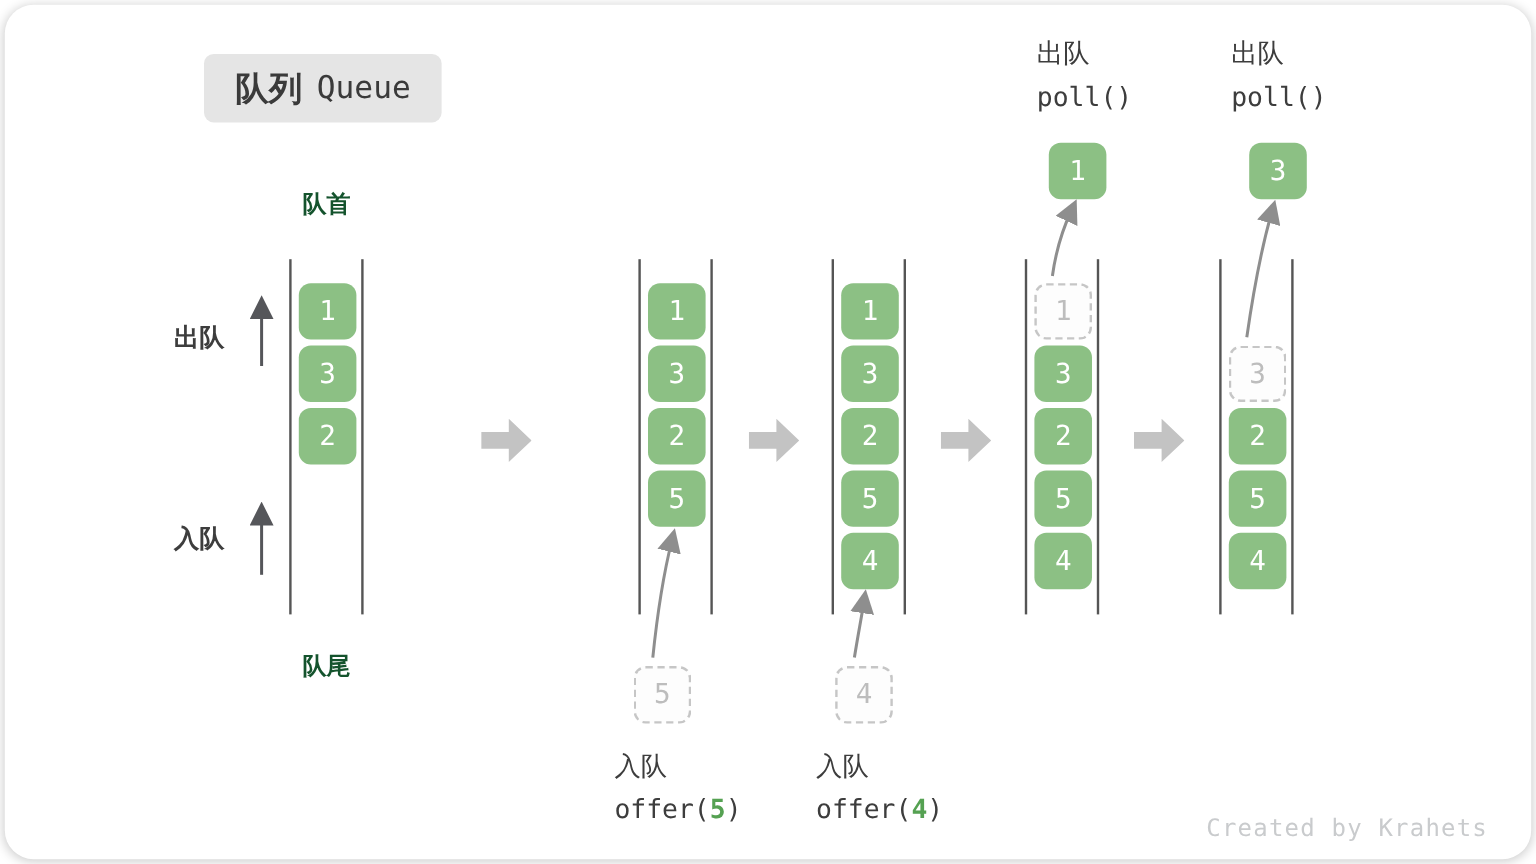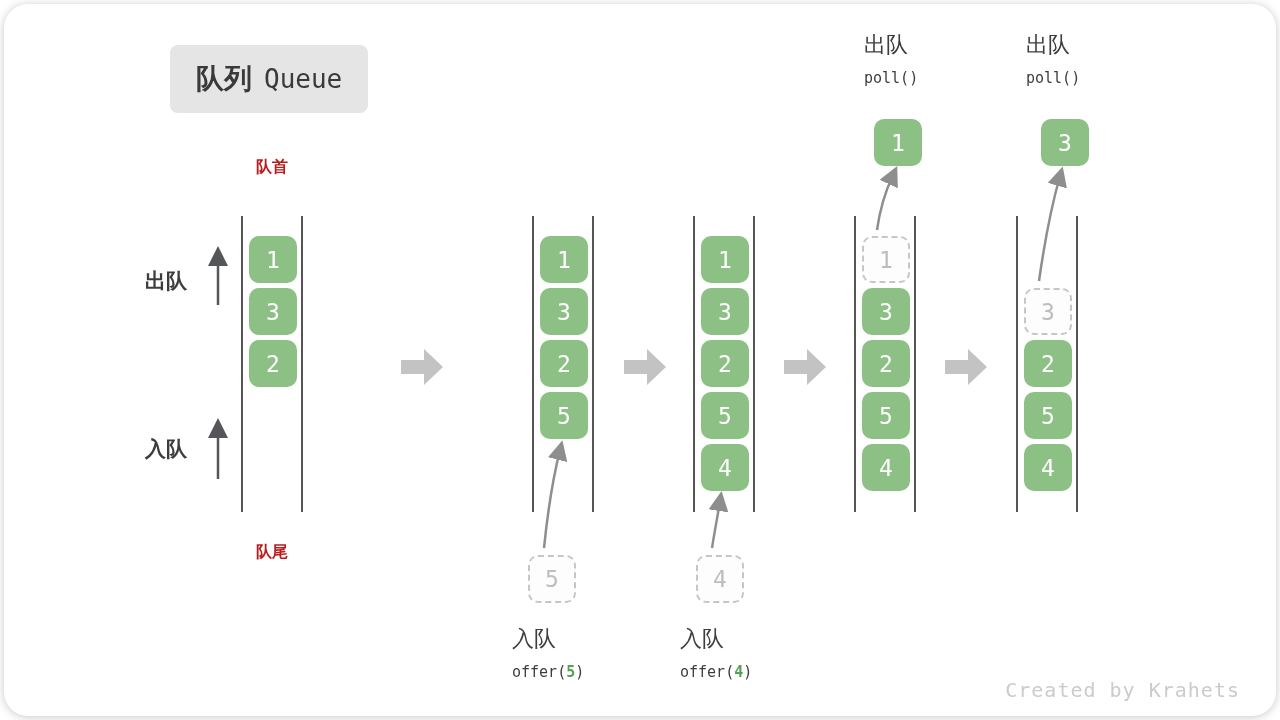--- a/index.html
+++ b/index.html
@@ -7,29 +7,29 @@
   .card {
     position: relative; width: 1272px; height: 712px; margin: 4px;
     background: #fff; border-radius: 24px;
     box-shadow: 0 1px 10px rgba(0,0,0,0.22);
     overflow: hidden;
   }
   .abs { position: absolute; }
 
   
   .badge {
-    left: 166px; top: 41px; height: 68px; padding: 0 26px;
+    left: 166px; top: 41px; height: 57px; padding: 0 26px;
     background: #e5e5e5; border-radius: 8px;
     display: flex; align-items: center; gap: 12px;
   }
   .badge .zh { font-size: 28px; font-weight: bold; color: #3a3a3a; }
   .badge .en { font-size: 26px; color: #3a3a3a; font-family: "DejaVu Sans Mono", monospace; }
 
   
-  .cn-head { width: 62px; text-align: center; font-size: 16px; font-weight: bold; color: #b91c1c; }
+  .cn-head { width: 62px; text-align: center; font-size: 20px; font-weight: bold; color: #14532d; }
   .cn-side { font-size: 21px; font-weight: bold; color: #3d3d3d; }
 
   
   .queue-channel {
     position: absolute; width: 62px;
     border-left: 2px solid #555; border-right: 2px solid #555;
   }
   .slot {
     position: absolute; left: 6px; width: 48px; height: 47px;
     border-radius: 10px; display: flex; align-items: center; justify-content: center;
@@ -46,21 +46,21 @@
   .ghost-box {
     width: 48px; height: 48px; border-radius: 10px; background: #fdfdfd;
     border: 2px dashed #c6c6c6; color: #bdbdbd;
     display: flex; align-items: center; justify-content: center;
     font-family: "DejaVu Sans Mono", monospace; font-size: 23px;
   }
 
   
   .op-group { display: flex; flex-direction: column; gap: 9px; }
   .op-zh { font-size: 22px; font-weight: 500; color: #3d3d3d; }
-  .op-code { font-size: 15px; color: #3d3d3d; font-family: "DejaVu Sans Mono", monospace; }
+  .op-code { font-size: 22px; color: #3d3d3d; font-family: "DejaVu Sans Mono", monospace; }
   .op-arg { color: #55a152; font-weight: bold; }
 
   .watermark {
     right: 36px; top: 674px; font-family: "DejaVu Sans Mono", monospace;
     font-size: 20px; color: #c9cbcd; letter-spacing: 1px;
   }
   svg.overlay { left: 0; top: 0; pointer-events: none; }
   .block-arrow-svg { position: absolute; }
 </style>
 </head>

